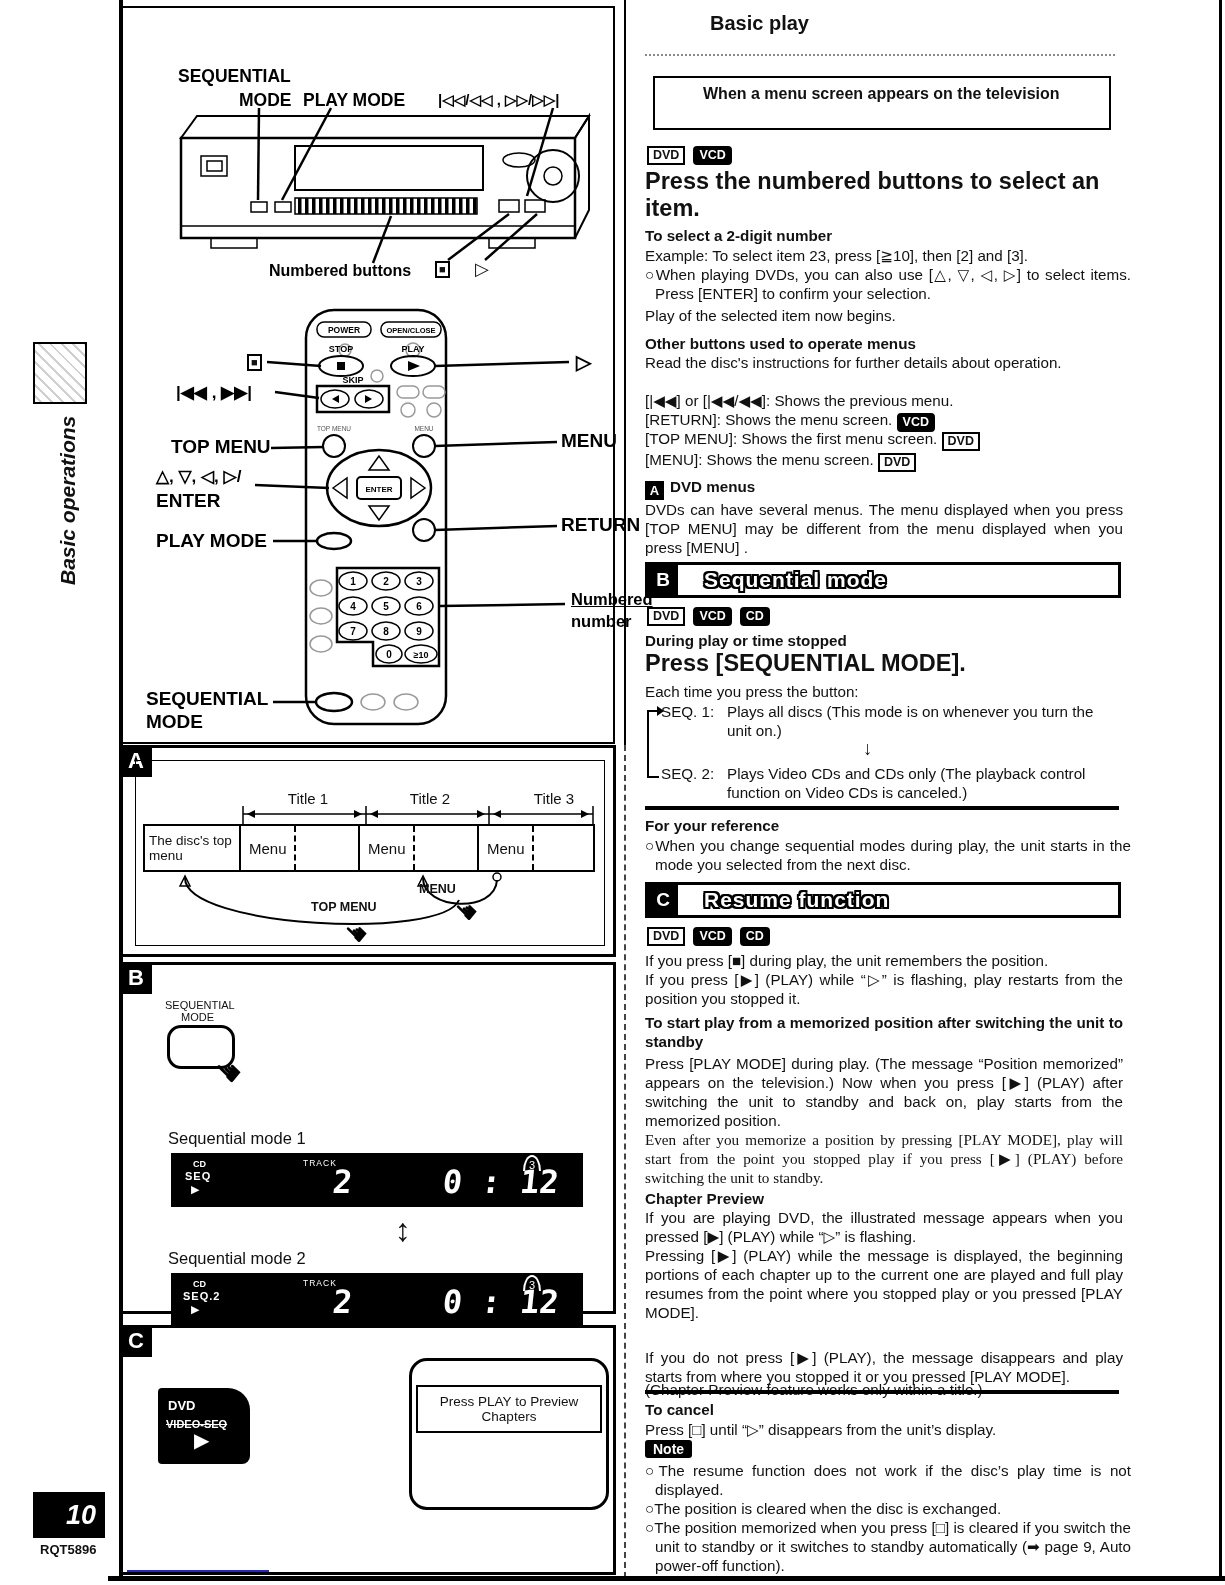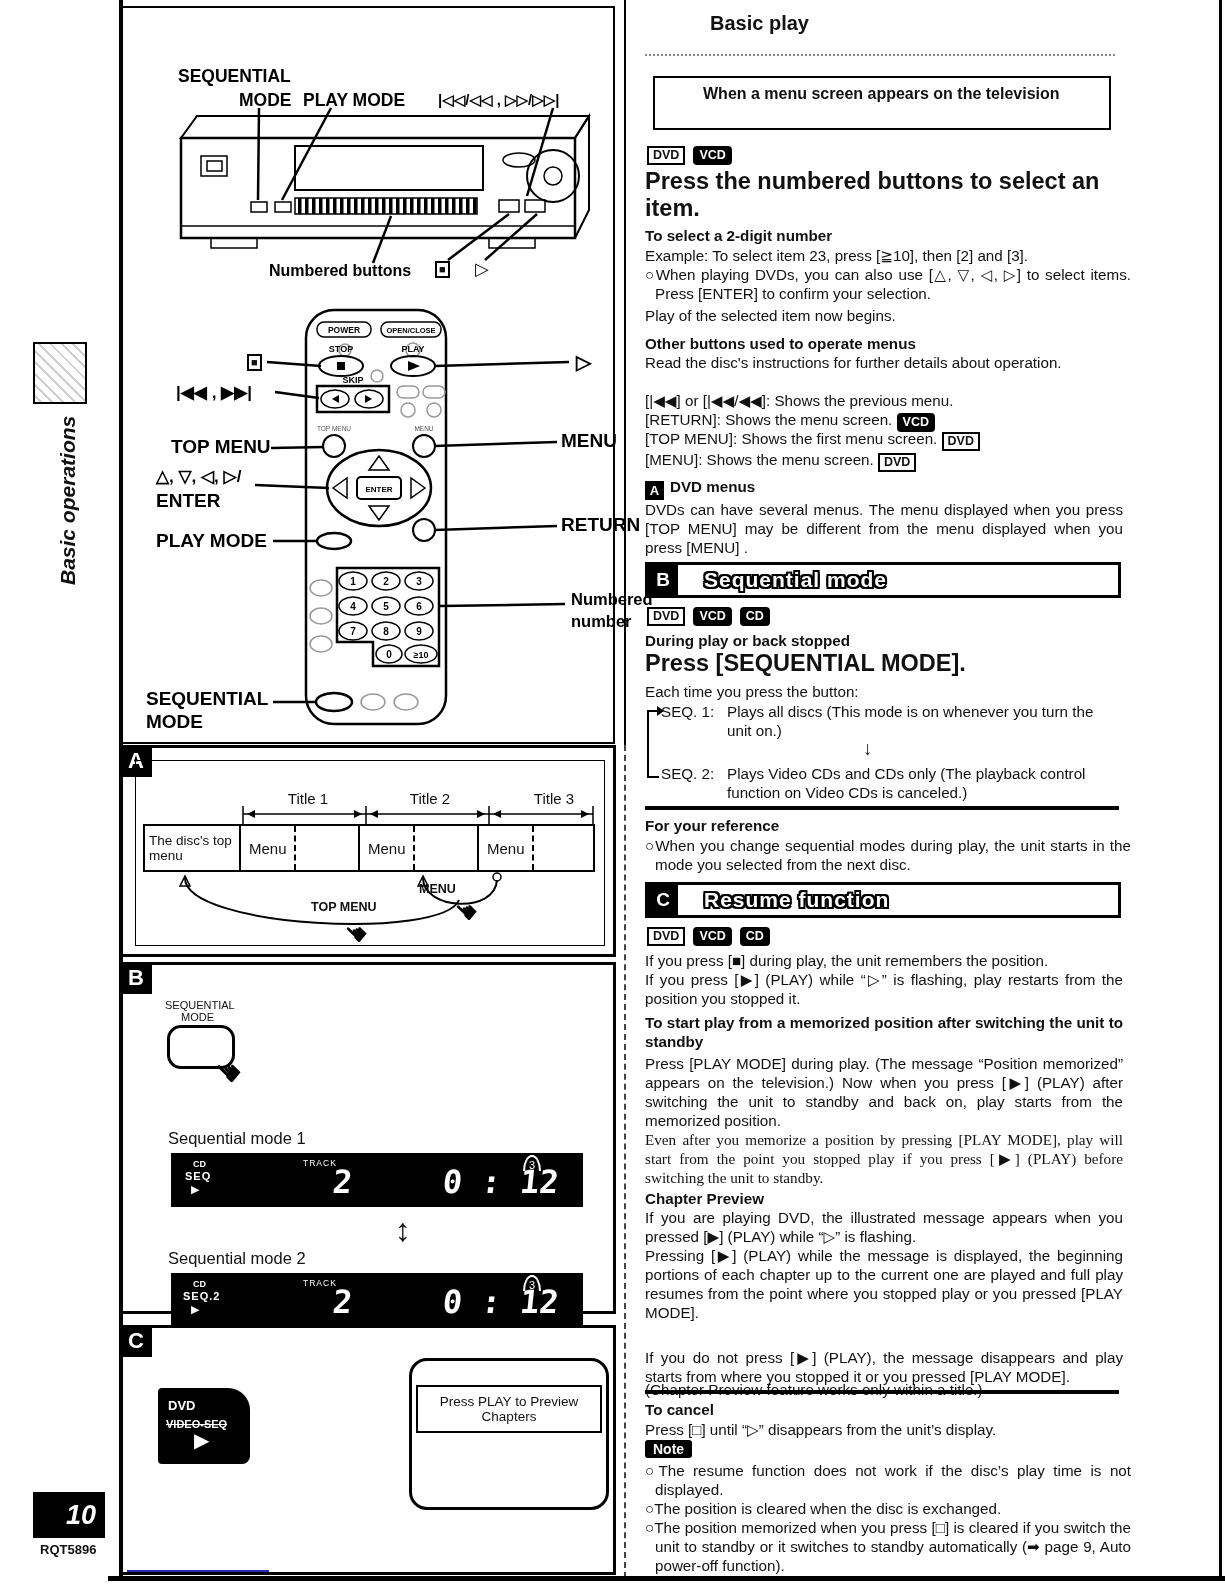--- a/index.html
+++ b/index.html
@@ -204,21 +204,21 @@
     <div class="abs calllabel" style="left:55px;top:84px;font-size:17px;">|◀◀ , ▶▶|</div>
     <div class="abs calllabel" style="left:50px;top:138px;font-size:19px;">TOP MENU</div>
     <div class="abs calllabel" style="left:35px;top:168px;font-size:17px;">△, ▽, ◁, ▷/</div>
     <div class="abs calllabel" style="left:35px;top:192px;font-size:19px;">ENTER</div>
     <div class="abs calllabel" style="left:35px;top:232px;font-size:19px;">PLAY MODE</div>
     <div class="abs calllabel" style="left:25px;top:390px;font-size:19px;">SEQUENTIAL</div>
     <div class="abs calllabel" style="left:25px;top:413px;font-size:19px;">MODE</div>
     <div class="abs calllabel" style="left:455px;top:52px;font-size:20px;">▷</div>
     <div class="abs calllabel" style="left:440px;top:132px;font-size:19px;">MENU</div>
     <div class="abs calllabel" style="left:440px;top:216px;font-size:19px;">RETURN</div>
-    <div class="abs calllabel" style="left:450px;top:292px;font-size:16.5px;">Numbered</div>
+    <div class="abs calllabel" style="left:450px;top:292px;font-size:16.5px;text-decoration:underline;">Numbered</div>
     <div class="abs calllabel" style="left:450px;top:314px;font-size:16.5px;">number</div>
   </div>
 
   <div class="abs" style="left:120px;top:745px;width:496px;height:212px;border:3px solid #000;box-sizing:border-box;">
     <div class="boxletter">A</div>
     <div class="abs" style="left:12px;top:12px;width:468px;height:184px;border:1.5px solid #000;"></div>
     <div class="abs" style="left:150px;top:42px;width:70px;text-align:center;font-size:15px;">Title 1</div>
     <div class="abs" style="left:272px;top:42px;width:70px;text-align:center;font-size:15px;">Title 2</div>
     <div class="abs" style="left:396px;top:42px;width:70px;text-align:center;font-size:15px;">Title 3</div>
     <svg width="490" height="206" viewBox="0 0 490 206" style="position:absolute;left:0;top:0;" fill="none" stroke="#000">
@@ -343,21 +343,21 @@
     <div class="abs band" style="left:0;top:562px;width:470px;">
       <span class="letter">B</span>
       <span class="bubble">Sequential mode</span>
     </div>
 
     <div class="abs" style="left:2px;top:607px;display:flex;gap:8px;">
       <span class="badge">DVD</span>
       <span class="badge inv">VCD</span>
       <span class="badge inv">CD</span>
     </div>
-    <div class="abs bold t" style="left:0;top:631px;">During play or back stopped</div>
+    <div class="abs bold t" style="left:0;top:631px;">During play or time stopped</div>
     <div class="abs bold" style="left:0;top:650px;font-size:23.5px;">Press [SEQUENTIAL MODE].</div>
     <div class="abs t" style="left:0;top:682px;">Each time you press the button:</div>
 
     <div class="abs" style="left:0;top:702px;width:478px;height:104px;">
       <div class="bracket"></div>
       <div class="arrhead"></div>
       <div class="seq-row" style="top:0;">
         <span class="seq-label">SEQ. 1:</span>
         <span class="seq-text" style="width:386px;">Plays all discs (This mode is on whenever you turn the unit on.)</span>
       </div>

